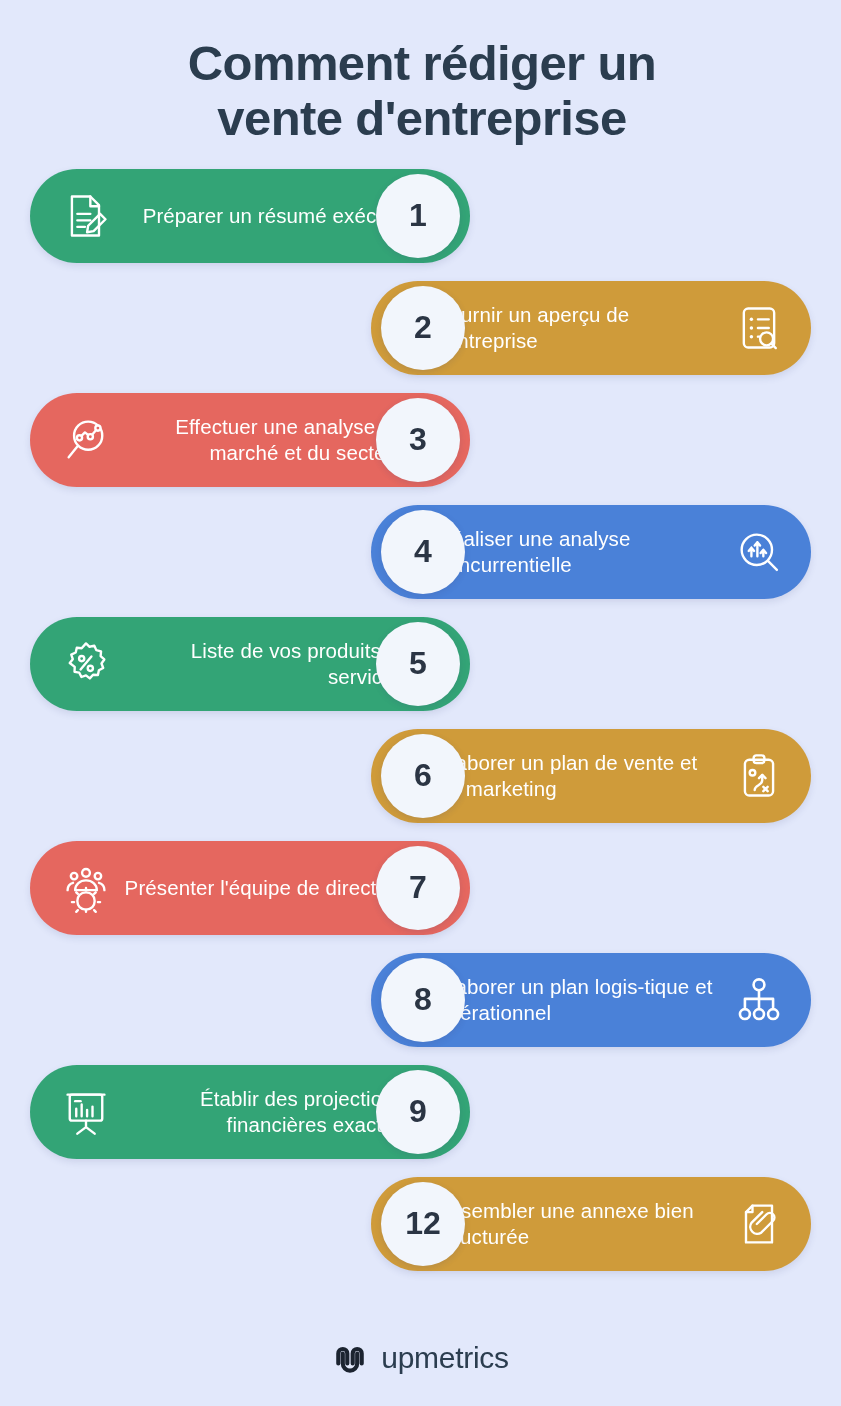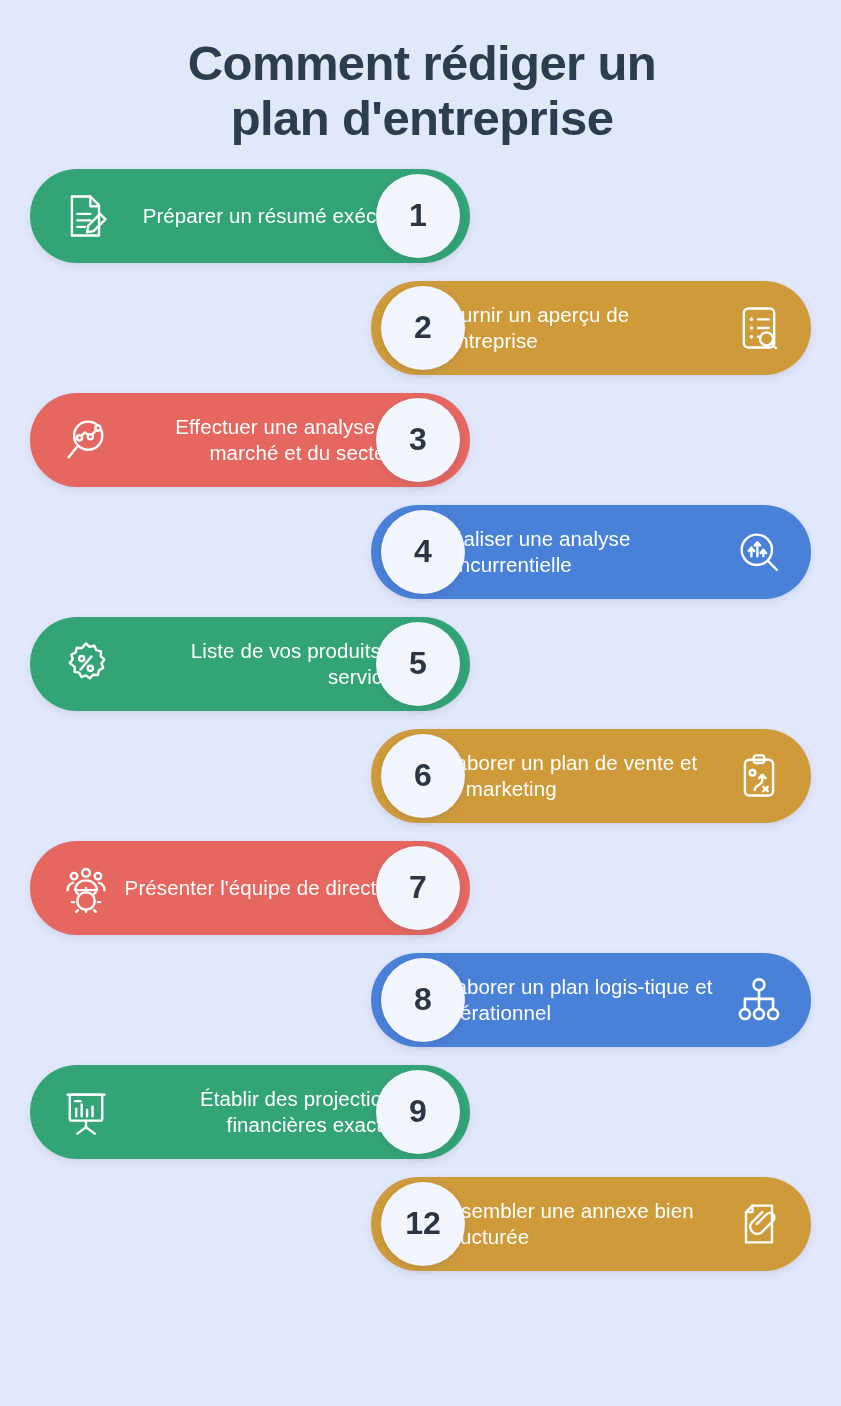--- a/index.html
+++ b/index.html
@@ -125,21 +125,21 @@
   }
 </style>
 </head>
 <body>
 
 <div class="page">
 
   <div class="title-wrap">
     <h1 class="title">
       <span>Comment rédiger un</span><br>
-      <span>plan d'entreprise</span>
+      <span>vente d'entreprise</span>
     </h1>
   </div>
 
   <div class="steps">
 
     <div class="step-row">
       <div class="pill left c-green">
         <span class="pill-icon">
           <svg viewBox="0 0 48 48" fill="none" stroke="#ffffff" stroke-width="2.2" stroke-linecap="round" stroke-linejoin="round">
             <path d="M11 6h17l8 8v28H11z"></path>
@@ -296,14 +296,24 @@
             <path d="M18 7v6h-6"></path>
             <path d="M22 24l9-9a4.2 4.2 0 016 6l-11 11a6.5 6.5 0 01-9-9l10-10"></path>
           </svg>
         </span>
       </div>
       <div class="num-circle at-right">12</div>
     </div>
 
   </div>
 
+  <div class="footer">
+    <span>
+      <svg class="logo-mark" viewBox="0 0 40 40" fill="none" stroke="#1b2330" stroke-width="4.6" stroke-linecap="round" stroke-linejoin="round">
+        <path d="M7 26V15a5 5 0 0110 0v11"></path>
+        <path d="M23 26V15a5 5 0 0110 0v11"></path>
+        <path d="M12 15v11a8 8 0 0016 0V15"></path>
+      </svg>
+    </span>
+    <span class="logo-text">upmetrics</span>
+  </div>
 
 </div>
 
 </body></html>

